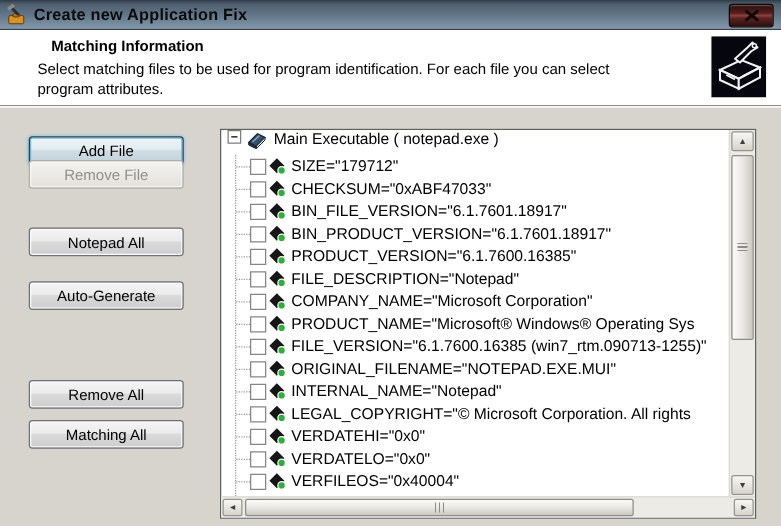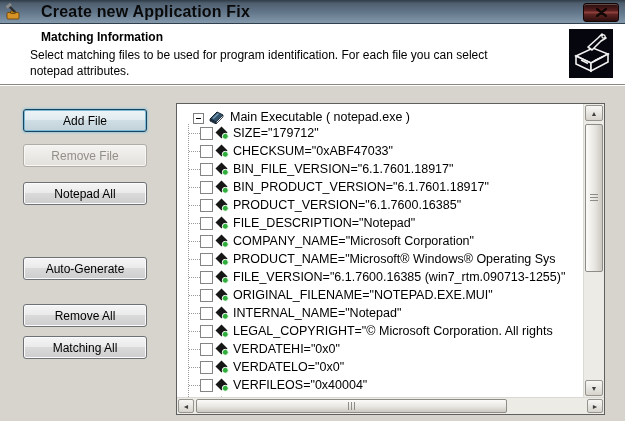--- a/index.html
+++ b/index.html
@@ -10,21 +10,21 @@
     -webkit-font-smoothing:antialiased;
   }
   
   .titlebar {
     position:absolute; top:0; left:0; width:625px; height:23px;
     background:linear-gradient(180deg,#2f3b47 0%,#4e5e6e 14%,#64788c 55%,#8398ab 100%);
     border-bottom:1px solid #31404d;
     display:flex; align-items:center;
   }
   .app-icon { width:18px; height:18px; margin-left:4px; flex:0 0 auto; }
-  .title-text { margin-left:19px; font-size:16px; font-weight:700; color:#0a0a0a; letter-spacing:0.2px; }
+  .title-text { margin-left:5px; font-size:13px; font-weight:700; color:#0a0a0a; letter-spacing:0.2px; }
   .close-btn {
     position:absolute; right:6px; top:3px; width:34px; height:17px;
     border:1px solid #140505; border-radius:3px;
     background:linear-gradient(180deg,#270d0d 0%,#56201f 38%,#8d403c 50%,#5d2321 62%,#2b0f0e 100%);
     box-shadow:inset 0 1px 0 rgba(255,255,255,0.25);
     display:flex; align-items:center; justify-content:center; cursor:default;
   }
   
   .header { position:absolute; top:24px; left:0; width:625px; height:60px; background:#ffffff; }
   .header-title { position:absolute; left:9px; top:6px; font-size:12px; font-weight:700; color:#000;padding-left:32px; }
@@ -56,21 +56,21 @@
   }
   
   .tree-panel {
     position:absolute; left:176px; top:103px; width:429px; height:312px;
     background:#ffffff; border:1px solid #5f5f5f; box-sizing:border-box;
   }
   .tree-content {
     position:absolute; left:0; top:0; right:20px; bottom:17px;
     overflow:hidden; white-space:nowrap;
   }
-  .root-row { height:20px; display:flex; align-items:flex-end; padding-left:16px; position:relative; }
+  .root-row { height:20px; display:flex; align-items:flex-start; padding-left:5px; position:relative; }
   .expand-box {
     width:9px; height:9px; background:#fff; border:1px solid #7e7e7e;
     position:relative; flex:0 0 auto; box-sizing:content-box;
   }
   .expand-box::after {
     content:""; position:absolute; left:2px; top:4px; width:5px; height:1px; background:#000;
   }
   .root-icon { width:17px; height:15px; margin-left:4px; flex:0 0 auto; }
   .root-label { margin-left:5px; font-size:12.5px; color:#000; }
   .vline {
@@ -141,41 +141,41 @@
     <svg width="11" height="9" viewBox="0 0 11 9">
       <path d="M1 1 L10 8 M10 1 L1 8" stroke="#120808" stroke-width="2.4" stroke-linecap="round"></path>
     </svg>
   </div>
 </div>
 
 <div class="header">
   <div class="header-title">Matching Information</div>
   <div class="header-desc">
     <div>Select matching files to be used for program identification. For each file you can select</div>
-    <div>notepad attributes.</div>
+    <div>program attributes.</div>
   </div>
   <svg class="header-icon" viewBox="0 0 44 49">
     <rect width="44" height="49" fill="#06060e"></rect>
 
     <polygon points="7,27 24,19 39,25 22,34" fill="#06060e" stroke="#f2f2f2" stroke-width="1.6"></polygon>
     <polygon points="7,27 22,34 22,42 7,35" fill="#06060e" stroke="#f2f2f2" stroke-width="1.6"></polygon>
     <polygon points="22,34 39,25 39,33 22,42" fill="#06060e" stroke="#f2f2f2" stroke-width="1.6"></polygon>
     <line x1="12" y1="31" x2="19" y2="34.5" stroke="#f2f2f2" stroke-width="1.4"></line>
     <line x1="25" y1="32" x2="34" y2="27.5" stroke="#f2f2f2" stroke-width="1.4"></line>
 
     <path d="M33 5 l4 4 -5 3 -9 9 -4 -3 10 -9 z" fill="#06060e" stroke="#f2f2f2" stroke-width="1.6" stroke-linejoin="round"></path>
     <circle cx="34.5" cy="7.5" r="1.6" fill="#06060e" stroke="#f2f2f2" stroke-width="1.2"></circle>
   </svg>
 </div>
 <div class="sep"></div>
 
 <button class="btn focused" style="top:109px">Add File</button>
-<button class="btn disabled" style="top:144px">Remove File</button>
+<button class="btn disabled" style="top:128px">Remove File</button>
 <button class="btn" style="top:182px">Notepad All</button>
-<button class="btn" style="top:257px">Auto-Generate</button>
+<button class="btn" style="top:225px">Auto-Generate</button>
 <button class="btn" style="top:304px">Remove All</button>
 <button class="btn" style="top:336px">Matching All</button>
 
 <div class="tree-panel">
   <div class="tree-content">
     <div class="vline"></div>
     <div class="root-row">
       <span class="expand-box"></span>
       <svg class="root-icon" viewBox="0 0 17 15">
         <polygon points="2,10 9,3 15,6 8,13" fill="#33536b" stroke="#14222e" stroke-width="1"></polygon>

